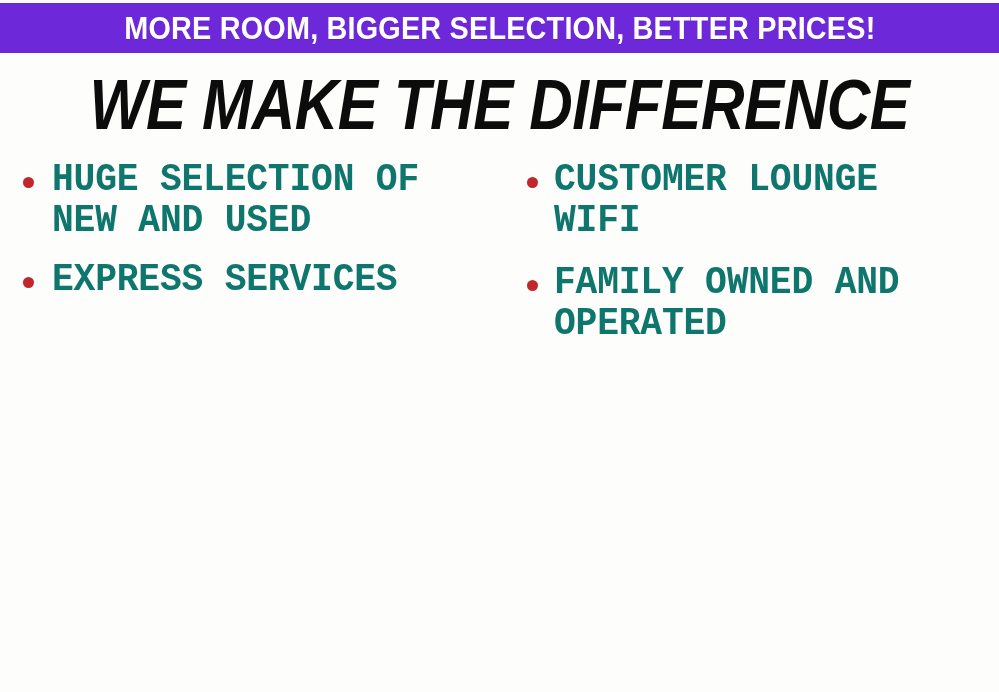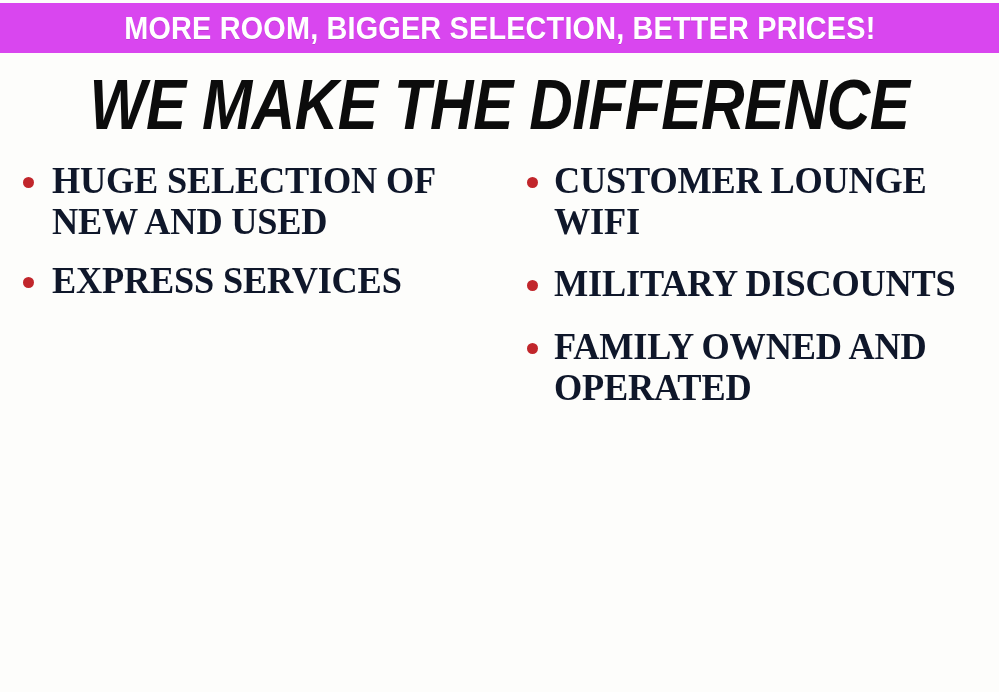--- a/index.html
+++ b/index.html
@@ -19,21 +19,21 @@
     -webkit-font-smoothing: antialiased;
   }
 
   
   .banner {
     position: absolute;
     left: 0;
     top: 3px;
     width: 999px;
     height: 50px;
-    background: #d946ef;
+    background: #6d28d9;
     display: flex;
     align-items: center;
     justify-content: center;
   }
 
   .banner-text {
     color: #ffffff;
     font-family: "Liberation Sans", "DejaVu Sans", sans-serif;
     font-weight: 700;
     font-size: 31px;
@@ -70,22 +70,22 @@
     top: 160px;
   }
   .col-left  { left: 18px;  width: 492px; }
   .col-right { left: 520px; width: 479px; }
 
   .bullet {
     position: relative;
     display: block;
     padding-left: 34px;
     margin: 0 0 19px 0;
-    color: #0f172a;
-    font-family: Liberation Serif, serif;
+    color: #0f766e;
+    font-family: Liberation Mono, monospace;
     font-weight: 700;
     font-size: 38px;
     line-height: 1.07;
     letter-spacing: -0.2px;
   }
 
   .bullet .dot {
     position: absolute;
     left: 5px;
     top: 17px;
@@ -135,24 +135,20 @@
 
   <div class="col col-right">
 
 
 
     <div class="bullet">
       <span class="dot"></span>
       <span class="txt">CUSTOMER LOUNGE WIFI</span>
     </div>
 
-    <div class="bullet">
-      <span class="dot"></span>
-      <span class="txt">MILITARY DISCOUNTS</span>
-    </div>
 
     <div class="bullet">
       <span class="dot"></span>
       <span class="txt">FAMILY OWNED AND OPERATED</span>
     </div>
 
 
   </div>
 
 </div>

